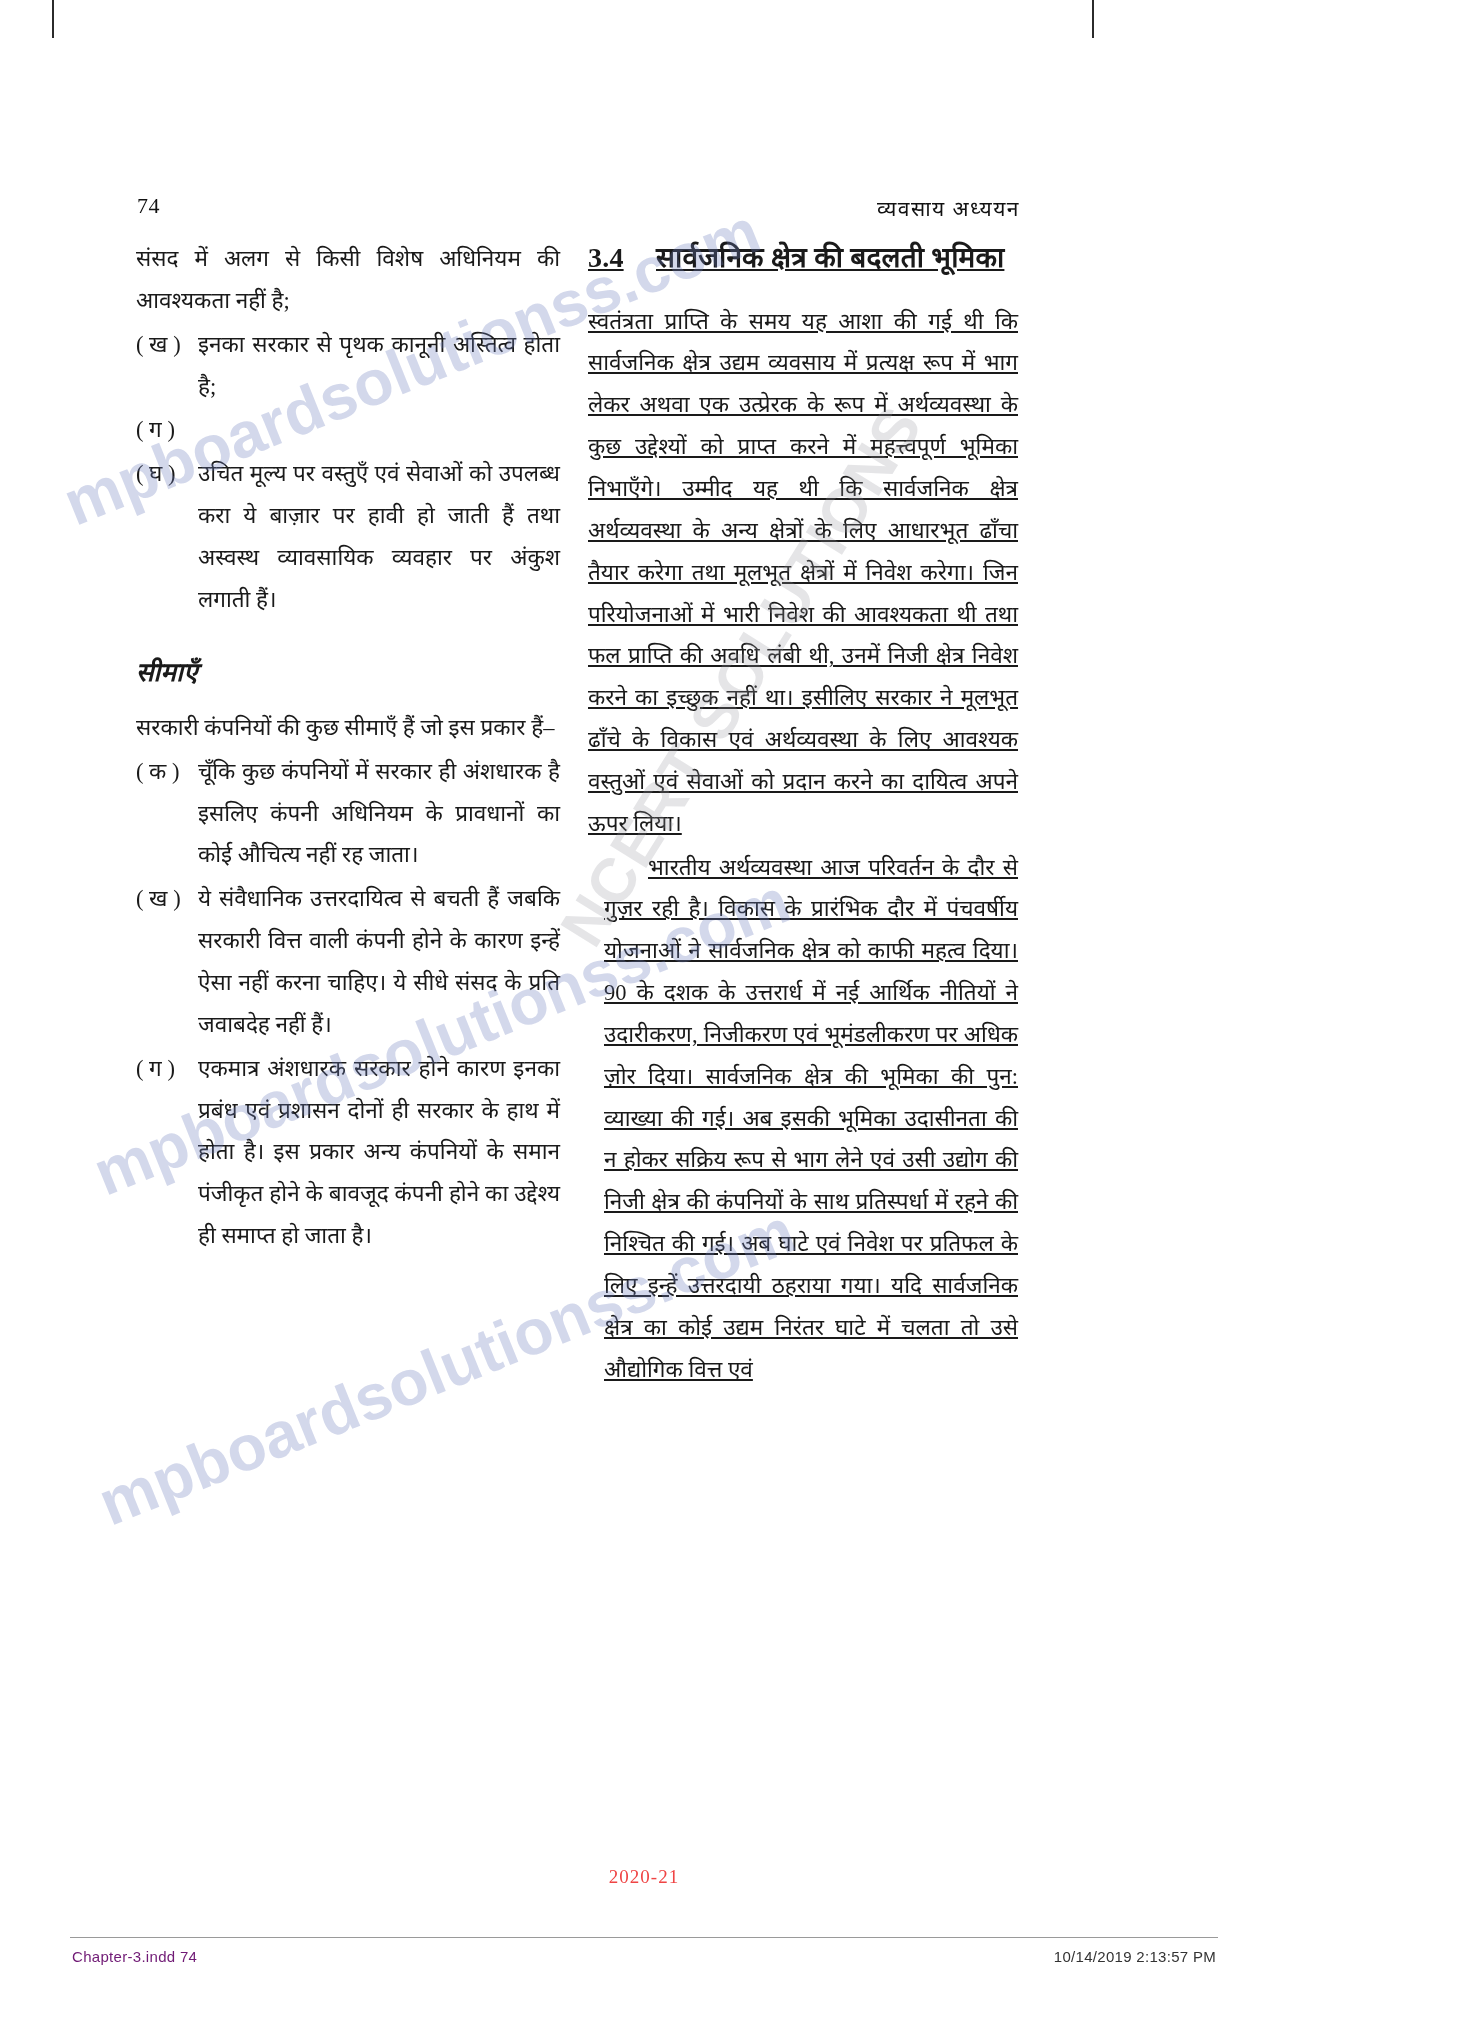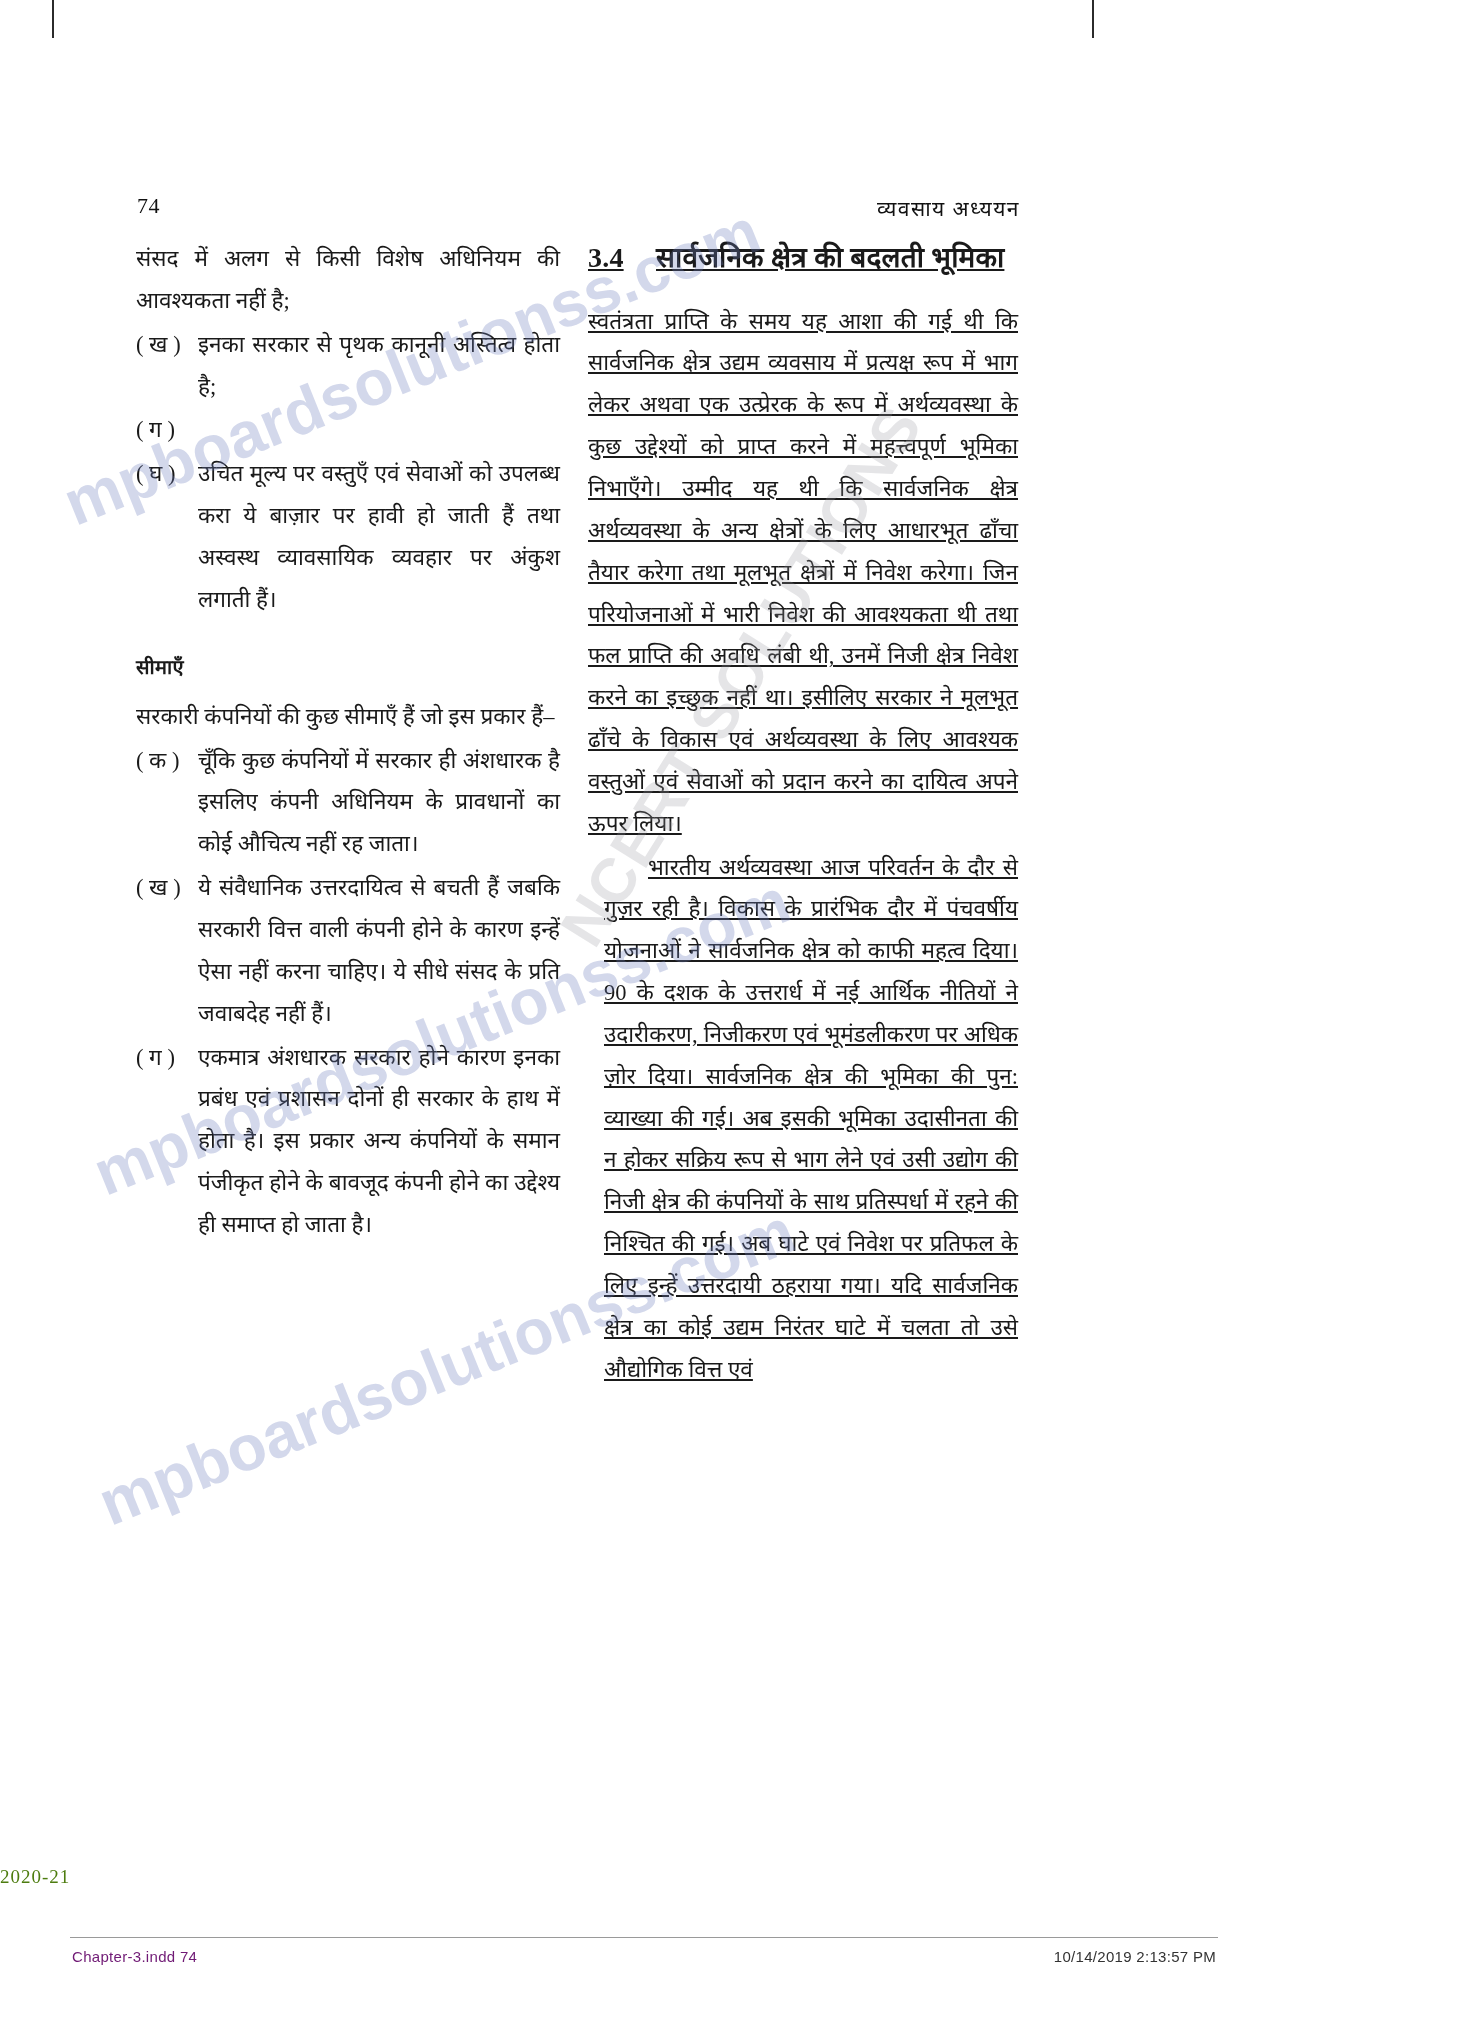--- a/index.html
+++ b/index.html
@@ -80,24 +80,25 @@
   p.cont {
     margin: 0 0 2px 0;
     text-align: justify;
   }
   p.indent {
     margin: 0 0 2px 16px;
     text-indent: 44px;
     text-align: justify;
   }
   h3.sub {
-    font-size: 20px;
+    font-size: 26px;
     font-weight: bold;
     margin: 28px 0 10px 0;
     letter-spacing: 0.3px;
+    font-style: italic;
   }
 
   
   .sec-head {
     display: flex;
     align-items: flex-start;
     font-weight: bold;
     font-size: 28px;
     line-height: 1.45;
     margin: 0 0 22px 0;
@@ -110,23 +111,24 @@
   .sec-head .ttl {
     flex: 1 1 auto;
   }
 
   
   .year {
     position: absolute;
     left: 0;
     right: 0;
     top: 1866px;
+    text-align: center;
     font-size: 19px;
     letter-spacing: 1px;
-    color: #4d7c0f;
+    color: #ef4444;
   }
   .foot-rule {
     position: absolute;
     left: 70px;
     right: 70px;
     top: 1937px;
     height: 1px;
     background: #9a9a9a;
   }
   .foot-left {

